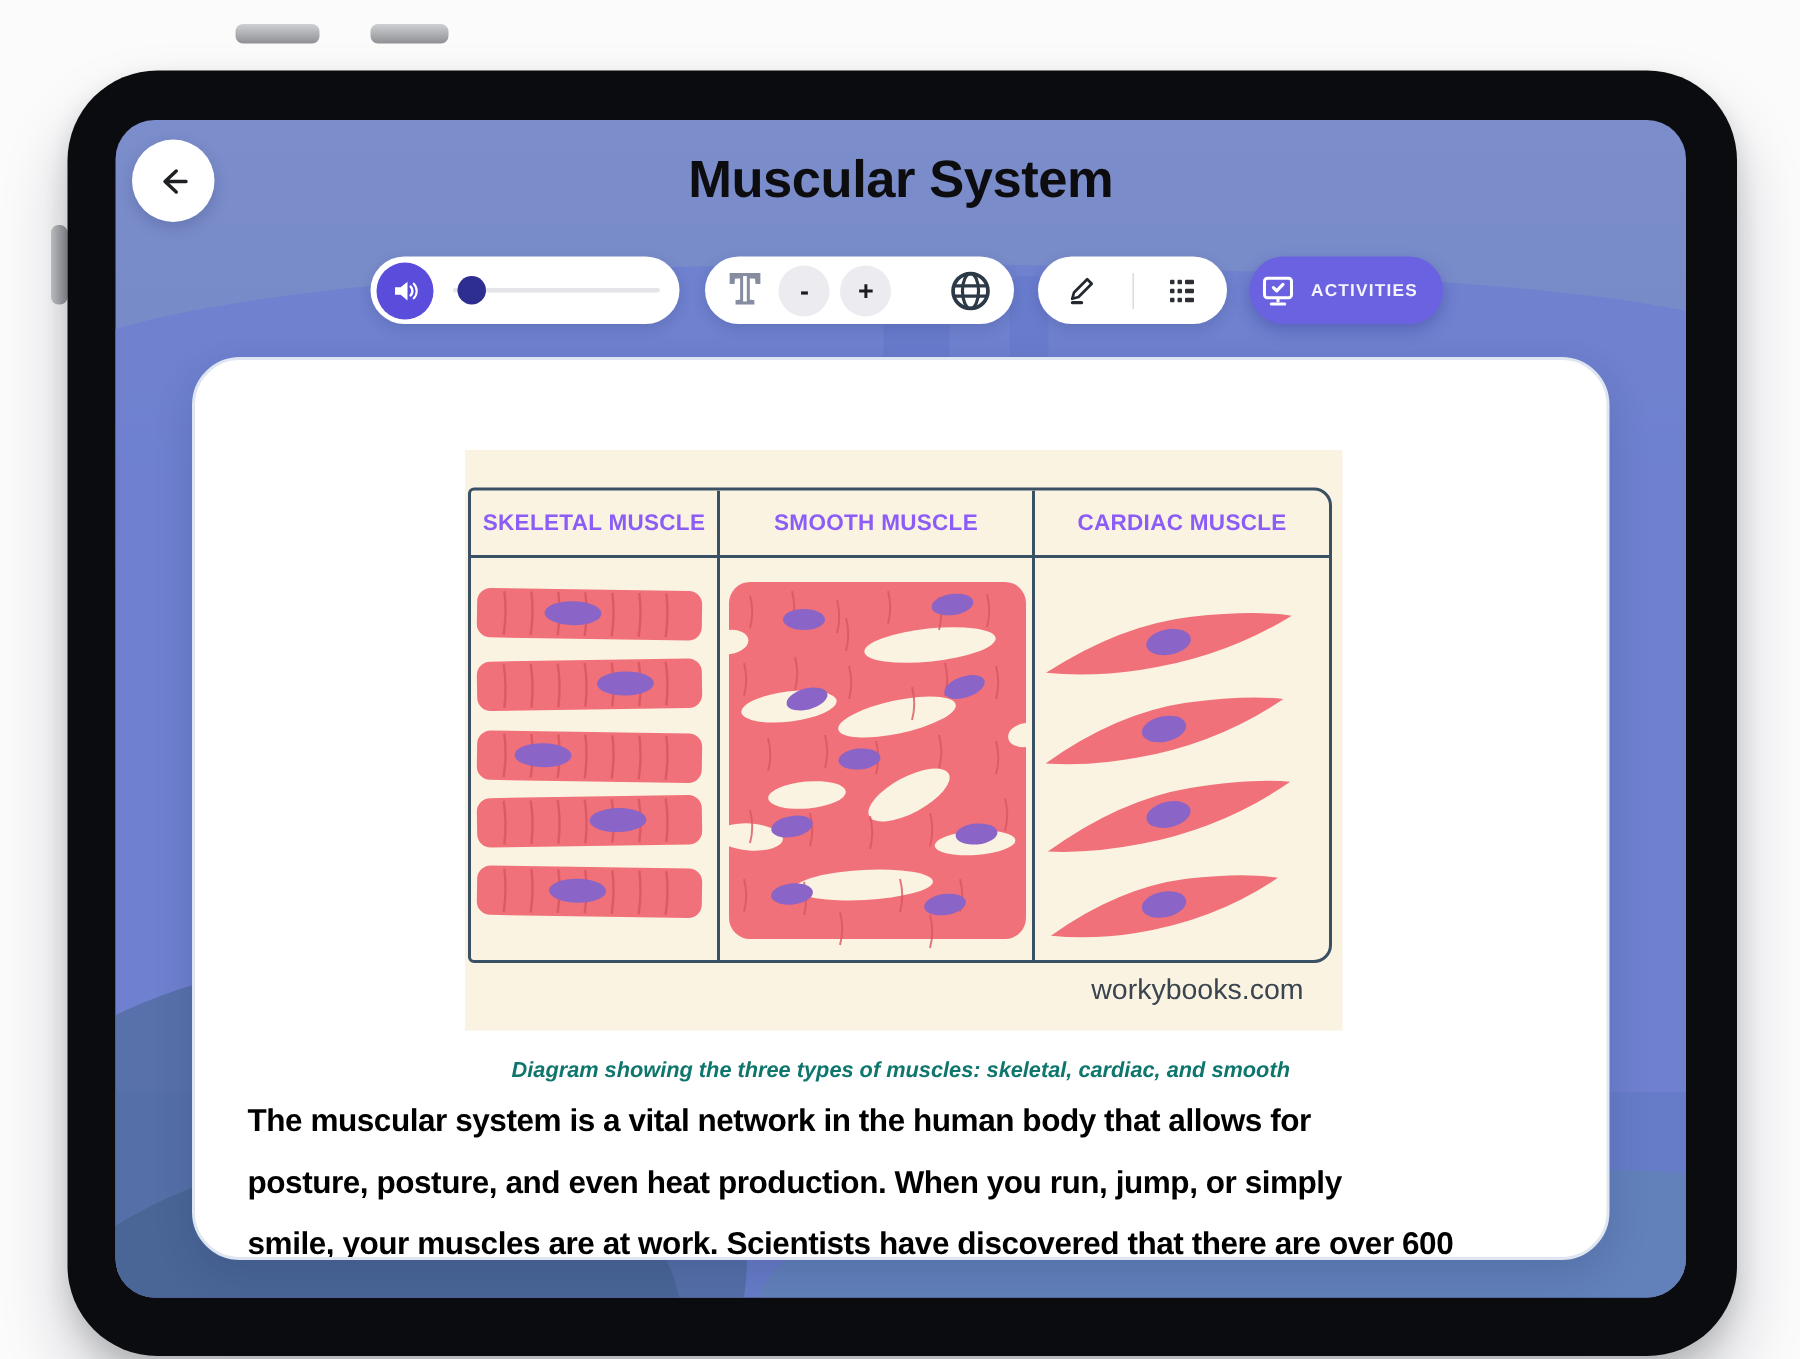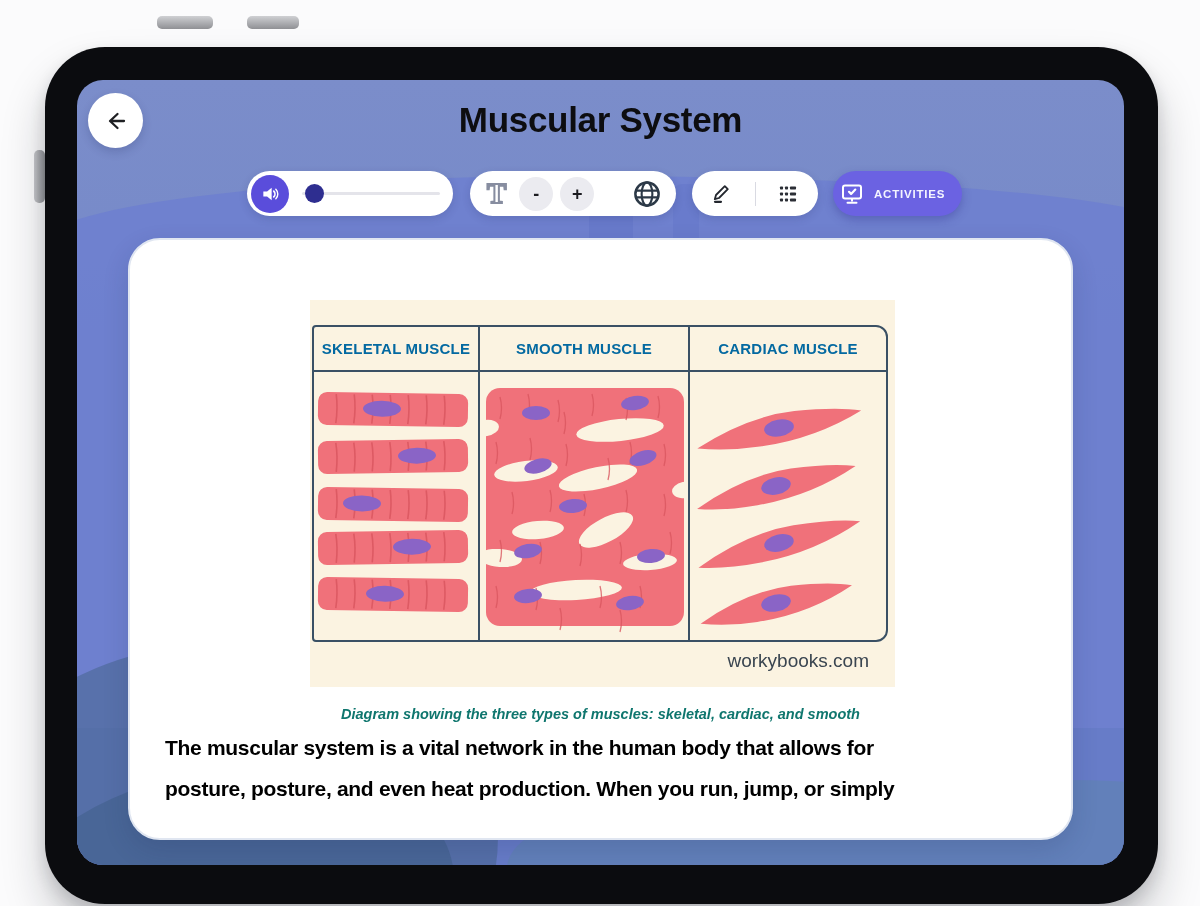--- a/index.html
+++ b/index.html
@@ -61,21 +61,21 @@
               display:flex;align-items:center;justify-content:flex-start;gap:9px;cursor:pointer;
               box-shadow:0 4px 10px rgba(50,45,140,.35);}
   .activities span{color:#f4f4ff;font-size:11.5px;font-weight:700;letter-spacing:.8px;}
 
   
   .card{position:absolute;left:51px;top:158px;width:945px;height:602px;background:#fff;border:2px solid #e0e6f1;
         border-radius:32px;overflow:hidden;box-sizing:border-box;box-shadow:0 10px 26px rgba(25,35,80,.16);}
   .diagram{position:absolute;left:180px;top:60px;width:585px;height:387px;background:#fbf3e1;}
   .dtable{position:absolute;left:2px;top:25px;display:grid;grid-template-columns:164px 210px 198px;
           grid-template-rows:45px 268px;border:2px solid #3a5064;border-radius:4px 12px 12px 4px;overflow:hidden;}
-  .hc{display:flex;align-items:center;justify-content:center;font-size:15px;font-weight:700;color:#0369a1;
+  .hc{display:flex;align-items:center;justify-content:center;font-size:15px;font-weight:700;color:#8b5cf6;
       letter-spacing:.2px;border-bottom:2px solid #3a5064;box-sizing:border-box;}
   .c2,.c3{border-left:2px solid #3a5064;box-sizing:border-box;}
   .bc{position:relative;overflow:hidden;}
   svg.art{display:block;}
   .watermark{position:absolute;right:26px;top:350px;font-size:19px;font-weight:500;color:#3a4550;}
   .caption{position:absolute;left:0;width:100%;top:466px;text-align:center;font-style:italic;font-weight:700;
            font-size:14.5px;color:#0f766e;}
   .para{position:absolute;left:35px;top:487px;width:902px;margin:0;font-size:21px;line-height:41px;font-weight:700;
         color:#000000;letter-spacing:-.3px;}
   .para div{white-space:nowrap;}
@@ -311,19 +311,20 @@
             </div>
           </div>
           <div class="watermark">workybooks.com</div>
         </div>
 
         <div class="caption">Diagram showing the three types of muscles: skeletal, cardiac, and smooth</div>
 
         <div class="para">
           <div>The muscular system is a vital network in the human body that allows for</div>
           <div>posture, posture, and even heat production. When you run, jump, or simply</div>
+          <div>smile, your muscles are at work. Scientists have discovered that there are over 600</div>
         </div>
 
       </div>
 
     </div>
   </div>
 </div>
 
 </body></html>

